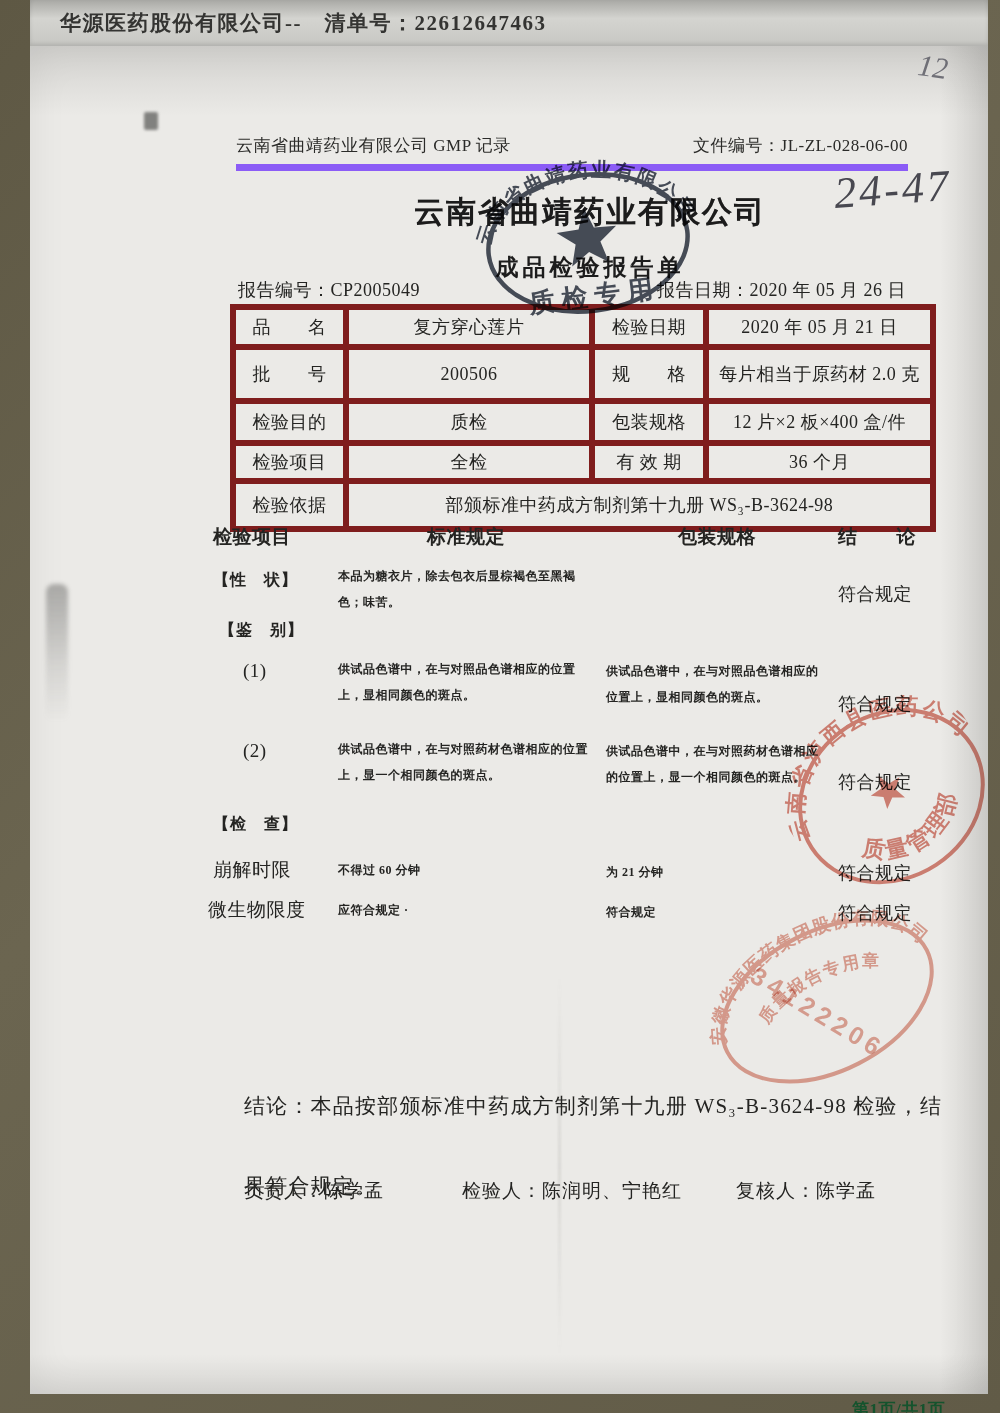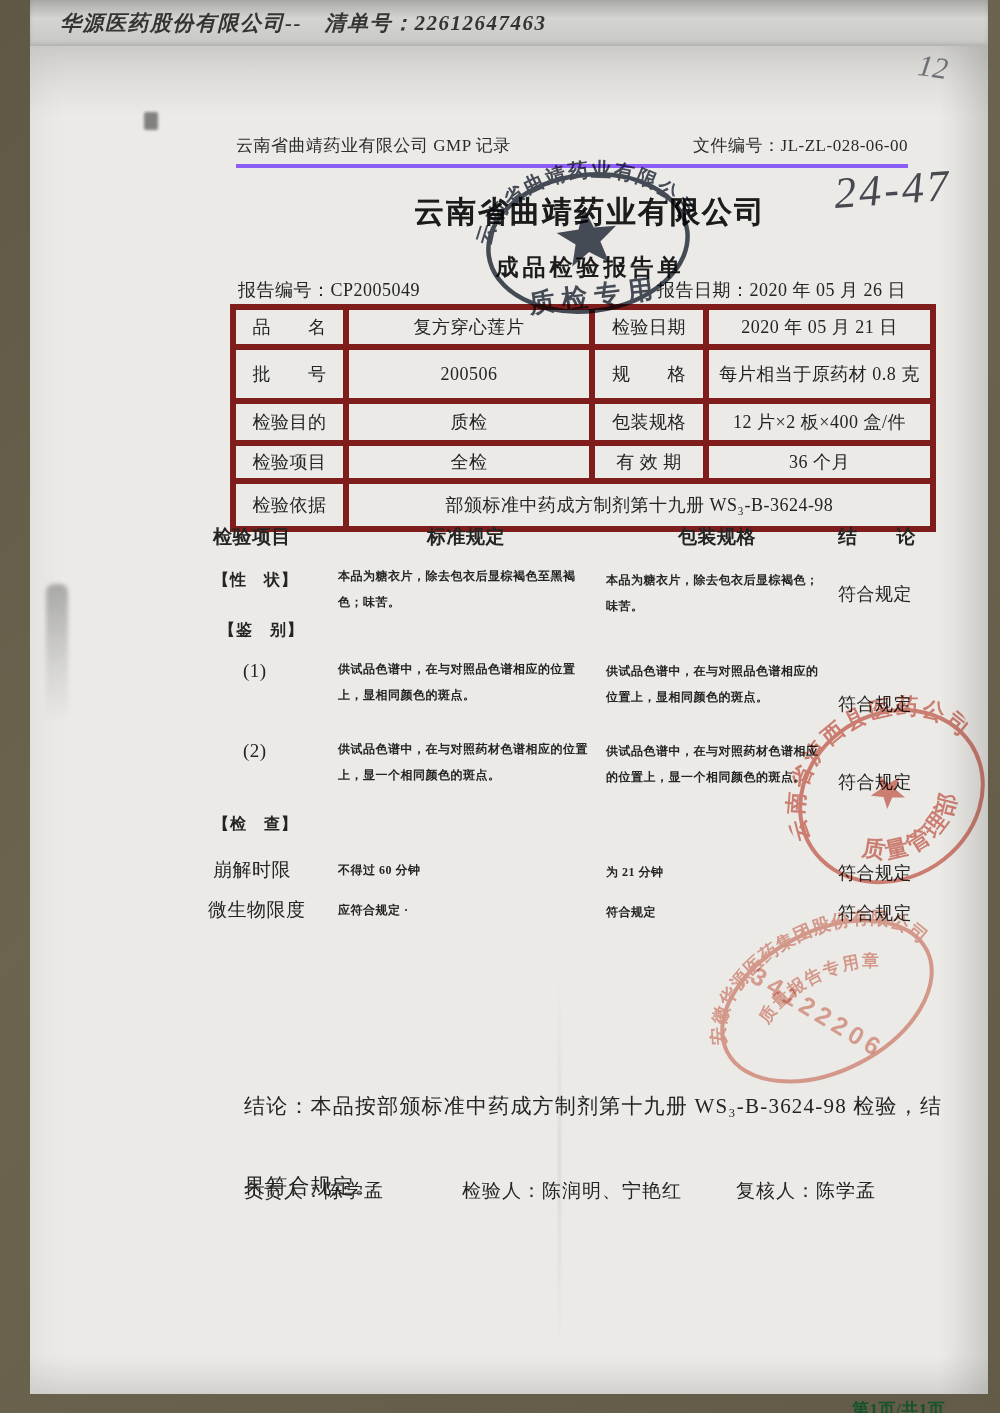--- a/index.html
+++ b/index.html
@@ -9,21 +9,21 @@
     font-family:"Liberation Serif","DejaVu Serif",serif;color:#222;
   }
   
   .topbar{
     position:absolute;left:30px;top:0;width:958px;height:46px;
     background:linear-gradient(to bottom,#a9a9a5,#d4d4d0 40%,#c7c7c3);
     box-shadow:inset 0 -2px 4px rgba(0,0,0,.12);
   }
   .topbar span{
     position:absolute;left:30px;top:9px;font-size:21px;font-weight:600;
-    color:#343432;letter-spacing:1.5px;font-style:italic;
+    color:#343432;letter-spacing:1.5px;
   }
   .paper{
     position:absolute;left:30px;top:46px;width:958px;height:1348px;
     background:#ebeae7;
     box-shadow:inset 0 0 40px rgba(0,0,0,.07);
   }
   .shade{position:absolute;pointer-events:none;}
   .shade.right{right:0;top:0;width:48px;height:100%;
     background:linear-gradient(to right,rgba(0,0,0,0),rgba(70,70,66,.16));}
   .shade.top{left:0;top:0;width:100%;height:70px;
@@ -34,21 +34,21 @@
   .smudge1{left:16px;top:538px;width:22px;height:138px;border-radius:8px;
     background:linear-gradient(to bottom,rgba(90,90,88,.45),rgba(120,120,118,.18) 60%,rgba(0,0,0,0));
     filter:blur(2px);}
   .mark1{left:114px;top:66px;width:14px;height:18px;background:#4a4a48;filter:blur(1.5px);opacity:.65;border-radius:2px;}
   .crease{left:528px;top:930px;width:3px;height:380px;
     background:linear-gradient(to bottom,rgba(0,0,0,0),rgba(100,100,96,.12),rgba(0,0,0,0));filter:blur(1px);}
   
   .gmp-row{
     position:absolute;left:206px;top:88px;width:672px;display:flex;
     justify-content:space-between;align-items:flex-end;
-    border-bottom:4px solid #8b5cf6;padding-bottom:7px;
+    border-bottom:7px solid #8b5cf6;padding-bottom:7px;
     font-size:17px;color:#2b2b29;letter-spacing:.5px;
   }
   .doc-title{
     position:absolute;left:330px;top:146px;width:460px;text-align:center;
     font-size:30px;font-weight:600;letter-spacing:2px;color:#1c1c1c;
     text-shadow:0 0 .5px rgba(0,0,0,.5);
   }
   .doc-subtitle{
     position:absolute;left:430px;top:206px;width:260px;text-align:center;
     font-size:23px;font-weight:600;letter-spacing:4px;color:#1c1c1c;
@@ -150,21 +150,21 @@
           <tr style="height:40px">
         <td>品　　名</td>
         <td>复方穿心莲片</td>
         <td>检验日期</td>
         <td>2020 年 05 月 21 日</td>
       </tr>
       <tr style="height:54px">
         <td>批　　号</td>
         <td>200506</td>
         <td>规　　格</td>
-        <td>每片相当于原药材 0.8 克</td>
+        <td>每片相当于原药材 2.0 克</td>
       </tr>
       <tr style="height:42px">
         <td>检验目的</td>
         <td>质检</td>
         <td>包装规格</td>
         <td>12 片×2 板×400 盒/件</td>
       </tr>
       <tr style="height:38px">
         <td>检验项目</td>
         <td>全检</td>
@@ -178,21 +178,20 @@
     </tbody>
       </table>
 
     <div class="res res-head" style="left:183px;top:478px">检验项目</div>
     <div class="res res-head c-std" style="top:478px;text-align:center">标准规定</div>
     <div class="res res-head c-res" style="top:478px;text-align:center">包装规格</div>
     <div class="res res-head" style="left:808px;top:478px">结　　论</div>
 
     <div class="res res-sec" style="left:183px;top:524px">【性　状】</div>
     <div class="res res-text c-std" style="top:517px">本品为糖衣片，除去包衣后显棕褐色至黑褐色；味苦。</div>
-    <div class="res res-text c-res" style="top:521px">本品为糖衣片，除去包衣后显棕褐色；味苦。</div>
     <div class="res res-con c-con" style="top:536px">符合规定</div>
 
     <div class="res res-sec" style="left:189px;top:574px">【鉴　别】</div>
 
     <div class="res res-item" style="left:213px;top:614px">(1)</div>
     <div class="res res-text c-std" style="top:610px">供试品色谱中，在与对照品色谱相应的位置上，显相同颜色的斑点。</div>
     <div class="res res-text c-res" style="top:612px">供试品色谱中，在与对照品色谱相应的位置上，显相同颜色的斑点。</div>
     <div class="res res-con c-con" style="top:646px">符合规定</div>
 
     <div class="res res-item" style="left:213px;top:694px">(2)</div>

